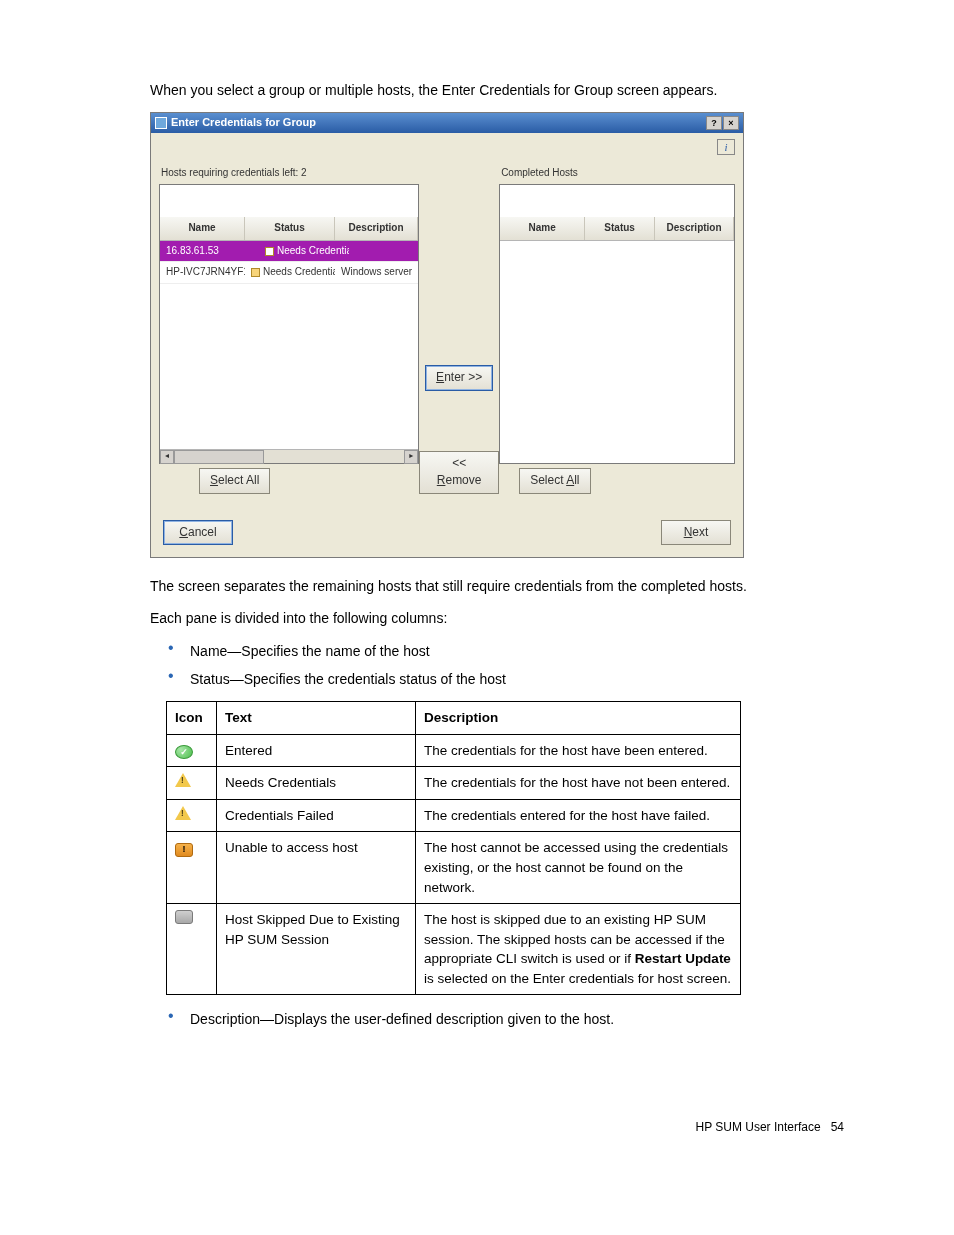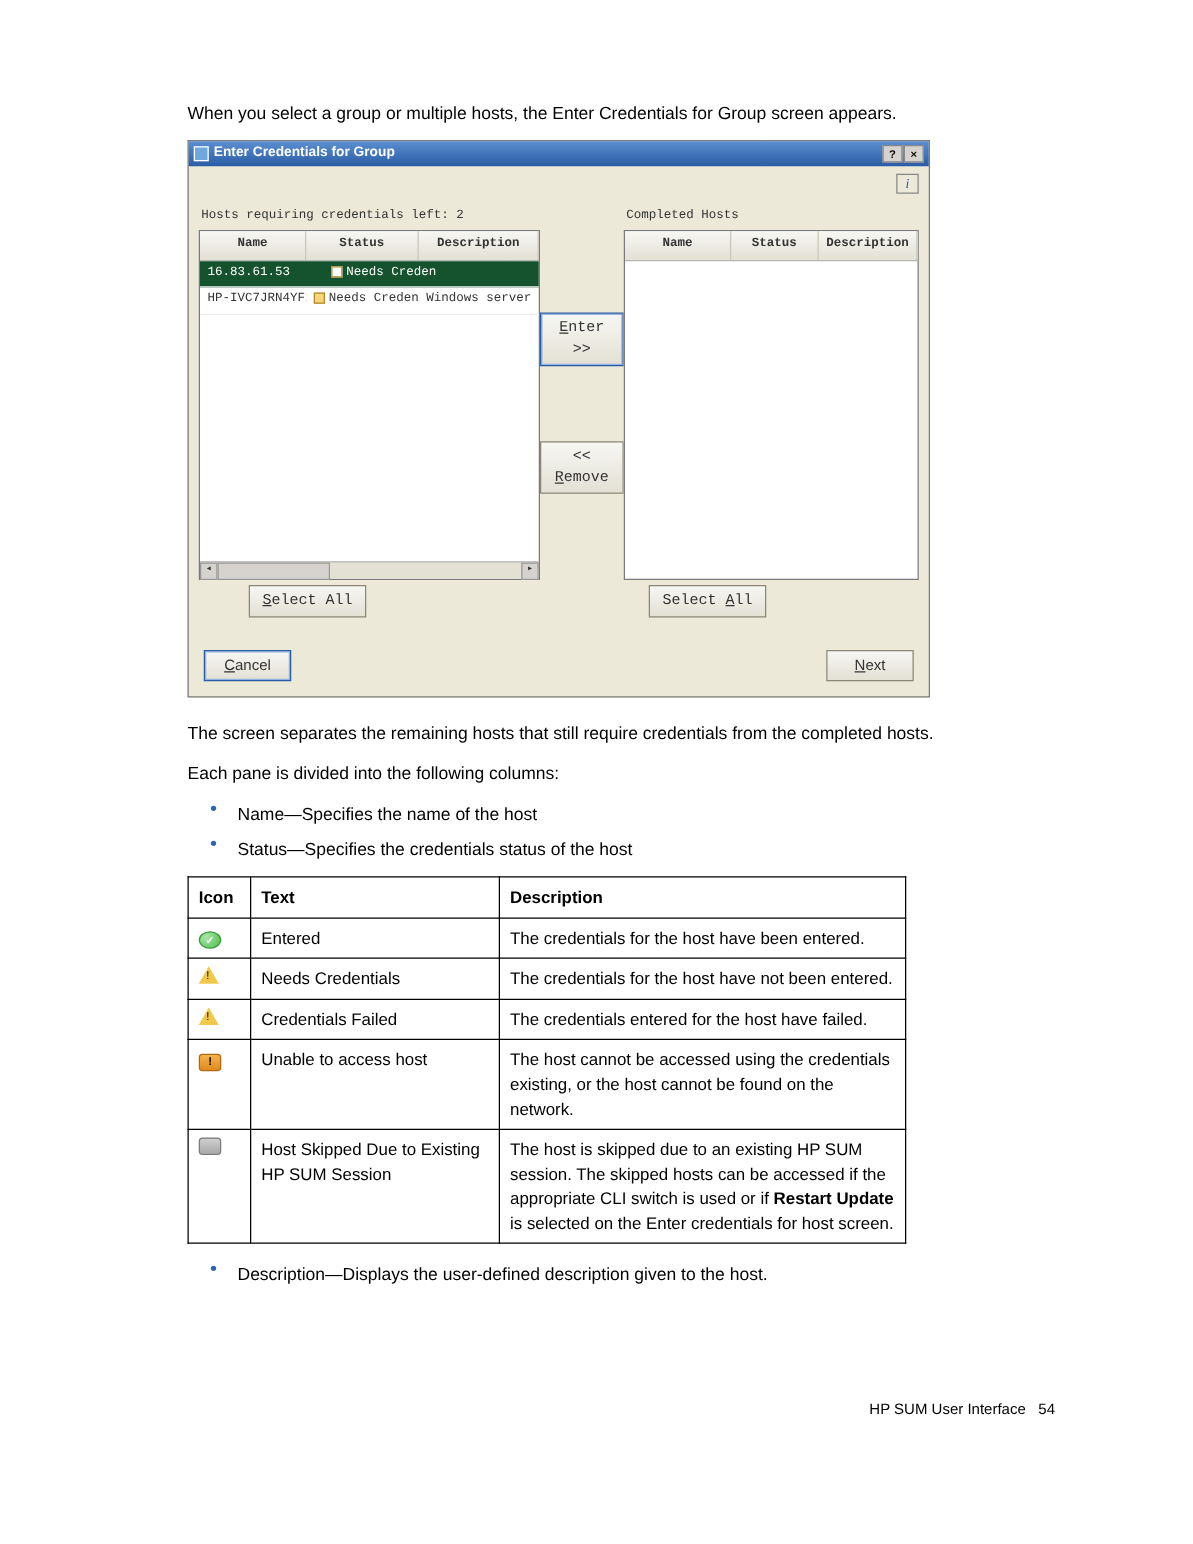--- a/index.html
+++ b/index.html
@@ -56,22 +56,21 @@
     background: #ece9d8;
     text-align: center;
     font-style: italic;
     font-family: serif;
     color: #2a5ca5;
     font-size: 11px;
   }
   .panes {
     display: flex;
     padding: 4px 8px 8px 8px;
-    align-items: flex-start;
-    font-family: Liberation Mono, monospace;
+    align-items: flex-end;
   }
   .pane { flex: 1; }
   .pane-label { margin: 6px 0 4px 2px; color: #333; }
   .pane-left .grid {
     border: 1px solid #7a7a7a;
     background: #fff;
     height: 280px;
     position: relative;
   }
   .pane-right .grid {
@@ -79,40 +78,41 @@
     background: #fff;
     height: 280px;
     position: relative;
   }
   .gridhead {
     display: flex;
     background: linear-gradient(#f7f7f3,#e3e0d4);
     border-bottom: 1px solid #b5b5b5;
     font-weight: bold;
     color: #333;
+    margin-top: 32px;
   }
   .gridhead div {
     padding: 4px 6px;
     border-right: 1px solid #c9c6ba;
     text-align: center;
   }
   .col-name { width: 85px; }
   .col-status { width: 90px; }
   .col-desc { flex: 1; }
   .gridrow {
     display: flex;
     border-bottom: 1px solid #eee;
   }
   .gridrow div {
     padding: 3px 6px;
     overflow: hidden;
     white-space: nowrap;
     text-overflow: clip;
   }
-  .gridrow.sel { background: #14532d; color: #fff; gap: 14px; }
+  .gridrow.sel { background: #a21caf; color: #fff; gap: 14px; }
   .gridrow.sel .mini-ico { background: #fff; }
   .mini-ico {
     display: inline-block;
     width: 9px; height: 9px;
     background: #f7d47a;
     border: 1px solid #b08a2a;
     margin-right: 3px;
     vertical-align: middle;
   }
   .mini-ico.warn { background: #f7d47a; }
@@ -162,21 +162,21 @@
   ul.bullets { margin: 6px 0 12px 0; padding: 0 0 0 40px; list-style: none; }
   ul.bullets li { position: relative; margin: 8px 0; }
   ul.bullets li::before {
     content: "•"; position: absolute; left: -22px; top: 0;
     color: #2a66b4; font-size: 16px; line-height: 14px;
   }
 
   
   table.status {
     border-collapse: collapse;
-    margin: 4px 0 14px 0;
+    margin: 4px 0 14px 16px;
     width: 575px;
   }
   table.status th, table.status td {
     border: 1px solid #000;
     padding: 6px 8px;
     font-size: 13.5px;
     text-align: left;
     vertical-align: top;
   }
   table.status th { font-weight: bold; }

